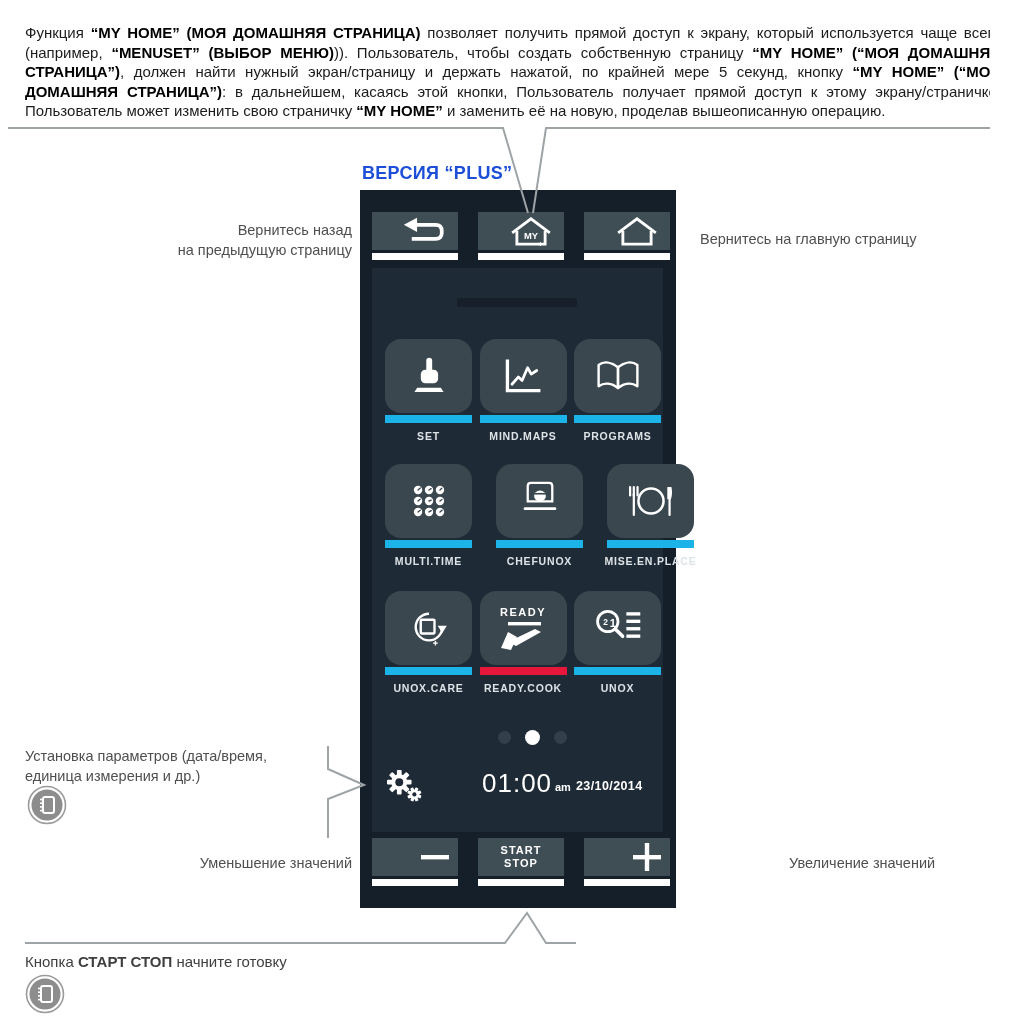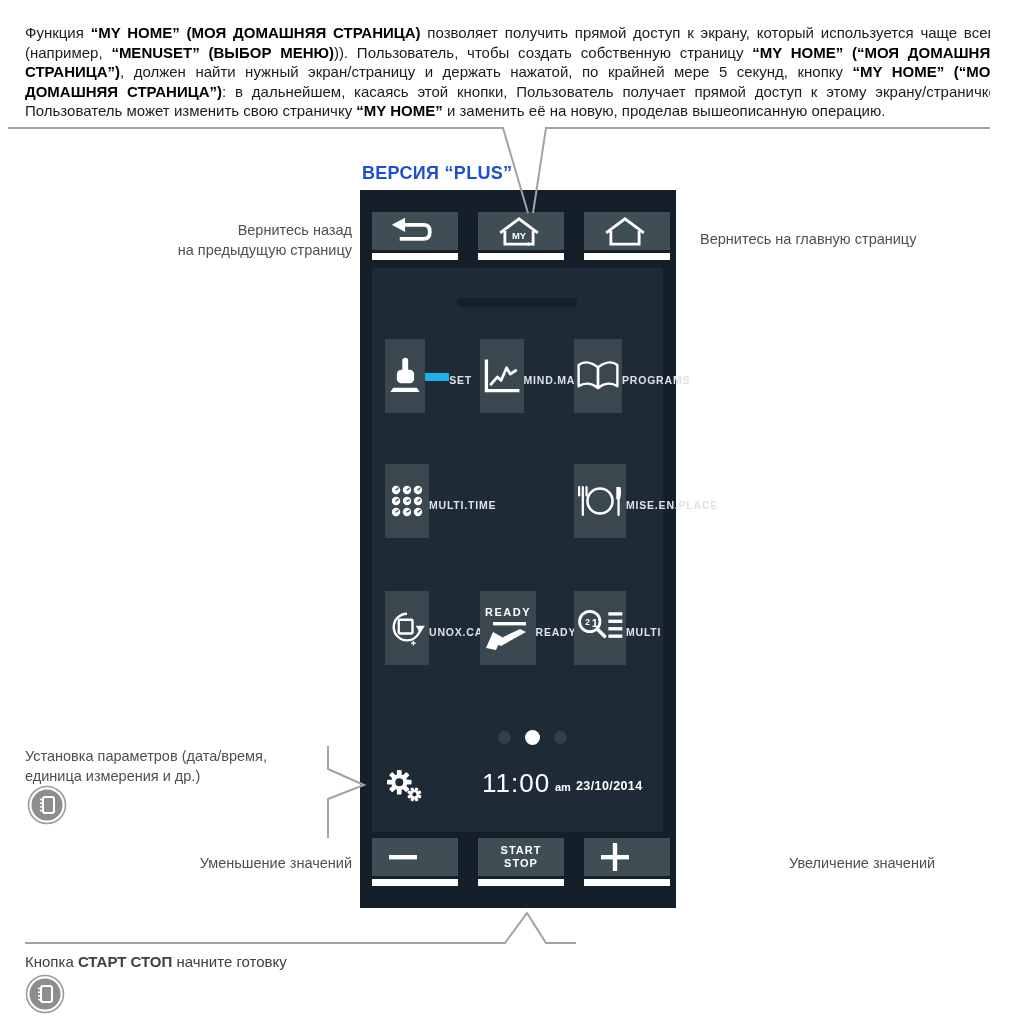--- a/index.html
+++ b/index.html
@@ -21,32 +21,32 @@
            color:#1d4ed8;letter-spacing:.3px;z-index:2;}
   .caption{position:absolute;left:25px;top:953px;font-size:15px;color:#3f3f3f;z-index:2;}
   .ref-icon{position:absolute;z-index:2;}
 
   
   .panel{position:absolute;left:360px;top:190px;width:316px;height:718px;
          background:#151f29;z-index:1;}
   .navrow{position:absolute;left:12px;top:22px;width:298px;display:flex;
           justify-content:space-between;}
   .navcol{display:flex;flex-direction:column;align-items:center;width:86px;}
-  .navbtn{width:86px;height:38px;border:none;padding:16px;margin:0;cursor:pointer;
-          background:#3f4e55;display:flex;align-items:center;justify-content:flex-start;}
+  .navbtn{width:86px;height:38px;border:none;padding:8px;margin:0;cursor:pointer;
+          background:#3f4e55;display:flex;align-items:center;justify-content:flex-end;}
   .navbar{width:86px;height:7px;background:#fff;margin-top:3px;}
 
   .screen{position:absolute;left:12px;top:78px;width:291px;height:564px;background:#1e2a36;}
   .ghost{position:absolute;left:85px;top:30px;width:120px;height:9px;
          background:rgba(0,0,0,.22);border-radius:2px;}
 
   .tilerow{position:absolute;left:13px;width:276px;display:flex;justify-content:space-between;}
-  .tilecol{display:flex;flex-direction:row;align-items:center;width:87px;cursor:pointer;}
+  .tilecol{display:flex;flex-direction:column;align-items:center;width:87px;cursor:pointer;}
   .tilebox{width:87px;height:74px;background:#3a474e;display:flex;
-           align-items:center;justify-content:center;}
+           align-items:center;justify-content:center;border-radius:16px;}
   .tilebar{width:87px;height:8px;background:#1cb4e8;margin-top:2px;}
   .tilebar.red{background:#e6173b;}
   .tilelabel{margin-top:7px;font-size:10.5px;font-weight:bold;letter-spacing:.8px;
              color:#dde3e6;white-space:nowrap;}
 
   .dots{position:absolute;left:15px;top:462px;width:100%;display:flex;gap:14px;
         justify-content:center;align-items:center;}
   .dot{width:13px;height:13px;border-radius:50%;background:#333f4a;}
   .dot.active{width:15px;height:15px;background:#ffffff;}
 
@@ -224,20 +224,32 @@
                   <line x1="24" y1="35" x2="26.5" y2="33.6"></line>
                   <line x1="36" y1="35" x2="38.4" y2="33"></line>
               </g>
             </svg>
           </div>
           <div class="tilebar"></div>
           <div class="tilelabel">MULTI.TIME</div>
         </div>
         <div class="tilecol">
           <div class="tilebox">
+            <svg width="40" height="44" viewBox="0 0 44 48">
+              <path d="M12,4 H32 Q35.5,4 35.5,7.5 V24.5 H8.5 V7.5 Q8.5,4 12,4 Z" fill="none" stroke="#fff" stroke-width="2.5"></path>
+              <rect x="15.5" y="12.5" width="13" height="12" rx="6.2" fill="#fff"></rect>
+              <line x1="15.5" y1="16" x2="28.5" y2="16" stroke="#3a474e" stroke-width="1.8"></line>
+              <rect x="4" y="31" width="36" height="3" rx="1.5" fill="#fff"></rect>
+            </svg>
+          </div>
+          <div class="tilebar"></div>
+          <div class="tilelabel">CHEFUNOX</div>
+        </div>
+        <div class="tilecol">
+          <div class="tilebox">
             <svg width="52" height="40" viewBox="0 0 56 42">
               <circle cx="28" cy="21" r="13.5" fill="none" stroke="#fff" stroke-width="2.7"></circle>
               <g stroke="#fff" stroke-width="2.4" stroke-linecap="round">
                 <line x1="5.5" y1="6" x2="5.5" y2="15"></line>
                   <line x1="9.5" y1="6" x2="9.5" y2="15"></line>
                 <line x1="13.5" y1="6" x2="13.5" y2="15"></line>
                   <line x1="9.5" y1="14" x2="9.5" y2="36"></line>
                 <line x1="48" y1="8" x2="48" y2="36"></line>
               </g>
               <path d="M45.6,6 H50 Q51.6,13 49.5,19 H45.6 Z" fill="#fff"></path>
@@ -285,21 +297,21 @@
               <text x="19" y="21" font-size="12" font-weight="bold" fill="#fff" font-family="Liberation Sans, sans-serif">1</text>
               <g fill="#fff">
                 <rect x="37" y="5" width="15" height="3.6"></rect>
                   <rect x="37" y="13" width="15" height="3.6"></rect>
                 <rect x="37" y="21" width="15" height="3.6"></rect>
                   <rect x="37" y="29" width="15" height="3.6"></rect>
               </g>
             </svg>
           </div>
           <div class="tilebar"></div>
-          <div class="tilelabel">MULTI</div>
+          <div class="tilelabel">UNOX</div>
         </div>
       </div>
 
       <div class="dots">
         <div class="dot"></div>
         <div class="dot active"></div>
         <div class="dot"></div>
       </div>
 
       <div class="statusrow">
@@ -324,21 +336,21 @@
               <rect x="29.3" y="20.5" width="3.4" height="3.6" rx=".8" transform="rotate(157 31 28)"></rect>
               <rect x="29.3" y="20.5" width="3.4" height="3.6" rx=".8" transform="rotate(202 31 28)"></rect>
               <rect x="29.3" y="20.5" width="3.4" height="3.6" rx=".8" transform="rotate(247 31 28)"></rect>
               <rect x="29.3" y="20.5" width="3.4" height="3.6" rx=".8" transform="rotate(292 31 28)"></rect>
               <rect x="29.3" y="20.5" width="3.4" height="3.6" rx=".8" transform="rotate(337 31 28)"></rect>
               <circle cx="31" cy="28" r="5"></circle>
             </g>
             <circle cx="31" cy="28" r="2.2" fill="#1e2a36"></circle>
           </svg>
         </button>
-        <div class="time">11:00</div>
+        <div class="time">01:00</div>
         <div class="meridiem">am</div>
         <div class="date">23/10/2014</div>
       </div>
     </div>
 
     <div class="bottomrow">
       <div class="navcol">
         <button class="navbtn">
           <svg width="30" height="8" viewBox="0 0 30 8">
             <rect x="1" y="2" width="28" height="4.4" fill="#fff"></rect>

